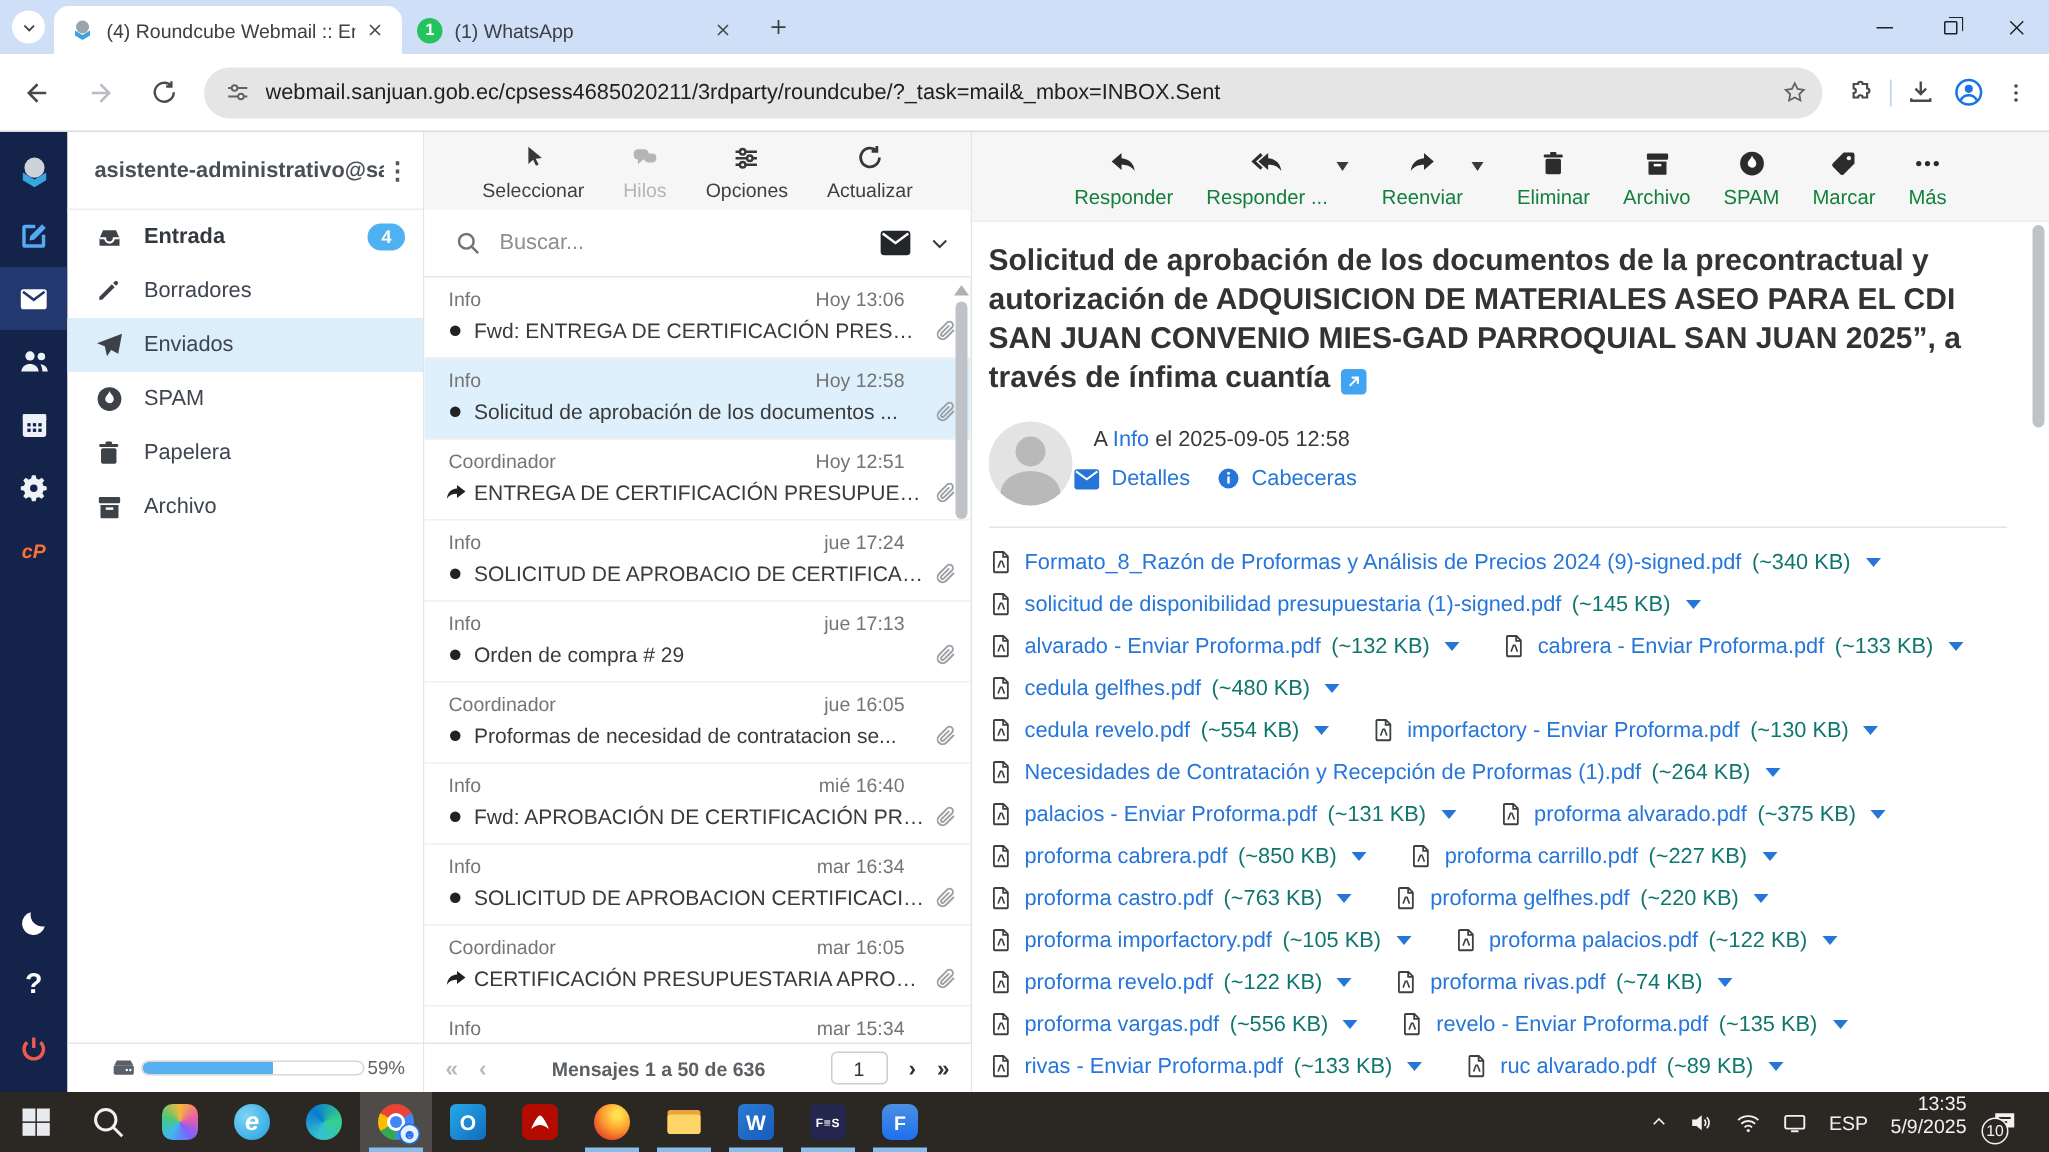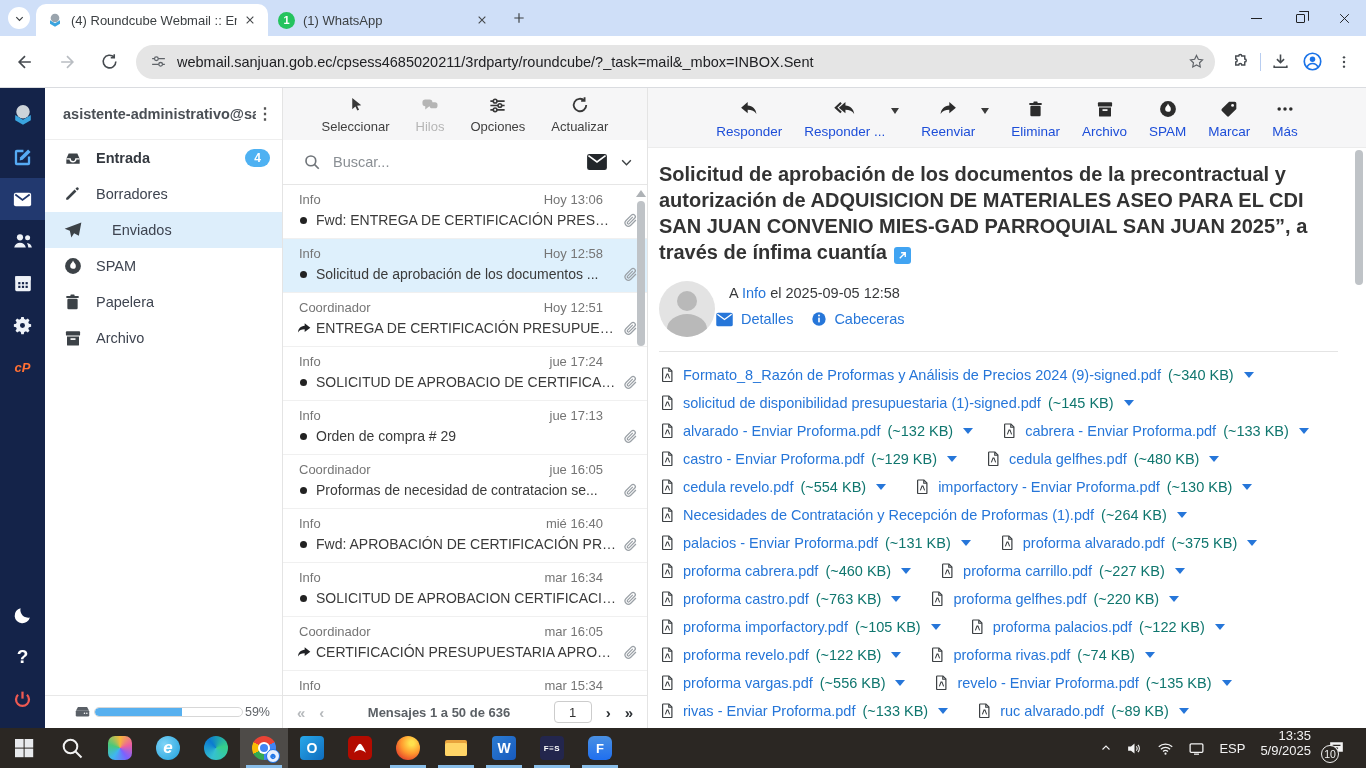--- a/index.html
+++ b/index.html
@@ -43,21 +43,21 @@
   .ritem.red { color:#ee5a52; }
   .rspacer { flex:1; }
   .ritem.help { color:#fff; font-weight:700; font-size:19px; }
 
   .folders { position:absolute; top:0; bottom:0; left:45px; width:238px; background:#fff; border-right:1px solid #e4e4e4; }
   .account { height:52px; display:flex; align-items:center; padding:0 8px 0 18px; border-bottom:1px solid #eee; }
   .accname { flex:1; font-size:14.5px; font-weight:700; color:#4a4f55; white-space:nowrap; overflow:hidden; }
   .kebab { color:#555; font-size:16px; letter-spacing:0; width:18px; text-align:center; font-weight:700; }
   .folder { height:36px; display:flex; align-items:center; padding:0 12px 0 18px; color:#3e4450; font-size:14.5px; cursor:pointer; }
   .folder .ficon { width:20px; height:20px; margin-right:13px; color:#3c4247; flex:0 0 20px; }
-  .folder.selected { background:#ddeefb;gap:16px; }
+  .folder.selected { background:#ddeefb; }
   .folder.bold { font-weight:700; color:#33383f; }
   .fbadge { margin-left:auto; background:#4eb1f2; color:#fff; font-size:12px; font-weight:700; border-radius:9px; padding:2px 9px; }
   .quota { position:absolute; bottom:0; left:0; right:0; height:33px; border-top:1px solid #e8e8e8; display:flex; align-items:center; padding:0 12px 0 28px; gap:2px; }
   .qbar { flex:1; height:10px; border:1px solid #d7d7d7; border-radius:6px; background:#fff; overflow:hidden; }
   .qfill { height:100%; background:#57b0ef; border-radius:6px 0 0 6px; }
   .qpct { font-size:12.5px; color:#5f6368; }
 
   
   .listcol { position:absolute; top:0; bottom:0; left:283px; width:365px; border-right:1px solid #e4e4e4; background:#fff; }
   .ltoolbar { height:52px; background:#f6f6f7; display:flex; align-items:flex-start; justify-content:center; gap:26px; padding-top:5px; }
@@ -90,21 +90,21 @@
   .pnav { font-size:15px; font-weight:700; color:#2f3337; }
   .pnav.disabled { color:#b7babd; }
   .plabel { flex:1; text-align:center; font-size:13px; font-weight:700; color:#5b6065; }
   .pinput { width:38px; height:22px; border:1px solid #ccc; border-radius:4px; text-align:center; font-size:13px; color:#333; font-family:inherit; }
 
   
   .viewcol { position:absolute; top:0; bottom:0; left:648px; right:0; background:#fff; }
   .vtoolbar { height:60px; background:#f6f6f7; border-bottom:1px solid #ececec; display:flex; align-items:flex-start; justify-content:center; gap:22px; padding-top:8px; }
   .vbtn { display:flex; flex-direction:column; align-items:center; gap:3px; color:#2c2c2c; cursor:pointer; position:relative; }
   .vbtn .ticon { height:25px; display:flex; align-items:center; }
-  .vbtn .tlabel { font-size:13.5px; color:#1d4ed8; }
+  .vbtn .tlabel { font-size:13.5px; color:#15803d; }
   .vcaret { position:absolute; right:-14px; top:12px; width:0; height:0; border-left:4.5px solid transparent; border-right:4.5px solid transparent; border-top:6px solid #3a3a3a; }
   .vcontent { position:absolute; top:61px; left:11px; right:28px; bottom:0; overflow:hidden; }
   .subject { font-size:20px; line-height:26px; font-weight:700; color:#333; max-width:700px; margin-top:12px; }
   .extlink { display:inline-flex; width:17px; height:17px; background:#41a4f2; border-radius:3px; color:#fff; align-items:center; justify-content:center; margin-left:7px; vertical-align:-2px; }
   .meta { display:flex; margin-top:16px; }
   .avatar { width:56px; height:56px; border-radius:50%; background:#e3e3e3; overflow:hidden; position:relative; flex:0 0 56px; }
   .avatar:before { content:""; position:absolute; left:18px; top:10px; width:20px; height:20px; border-radius:50%; background:#b9b9b9; }
   .avatar:after { content:""; position:absolute; left:8px; top:33px; width:40px; height:30px; border-radius:50% 50% 0 0; background:#b9b9b9; }
   .metatxt { margin:4px 0 0 14px; font-size:14.5px; color:#38393b; }
   .blue { color:#2676d9; text-decoration:none; cursor:pointer; }
@@ -822,32 +822,20 @@
             </div>
             <div class="attrow">
               <span class="att">
       <span class="docicon">
                   <svg width="17" height="19" viewBox="0 0 24 24">
                     <path d="M6 2.8h8l4.2 4.2V21a.9.9 0 0 1-.9.9H6a.9.9 0 0 1-.9-.9V3.7a.9.9 0 0 1 .9-.9z" fill="none" stroke="currentColor" stroke-width="1.7"></path>
                     <path d="M13.8 3v4.4h4.4" fill="none" stroke="currentColor" stroke-width="1.7"></path>
                     <path d="M9 17.5l2.3-6h1.4l2.3 6" fill="none" stroke="currentColor" stroke-width="1.5"></path>
                   </svg>
                 </span>
-      <span class="attname">castro - Enviar Proforma.pdf</span>
-      <span class="attsize">(~129 KB)</span>
-      <span class="attcaret"></span>
-    </span>
-              <span class="att">
-      <span class="docicon">
-                  <svg width="17" height="19" viewBox="0 0 24 24">
-                    <path d="M6 2.8h8l4.2 4.2V21a.9.9 0 0 1-.9.9H6a.9.9 0 0 1-.9-.9V3.7a.9.9 0 0 1 .9-.9z" fill="none" stroke="currentColor" stroke-width="1.7"></path>
-                    <path d="M13.8 3v4.4h4.4" fill="none" stroke="currentColor" stroke-width="1.7"></path>
-                    <path d="M9 17.5l2.3-6h1.4l2.3 6" fill="none" stroke="currentColor" stroke-width="1.5"></path>
-                  </svg>
-                </span>
       <span class="attname">cedula gelfhes.pdf</span>
       <span class="attsize">(~480 KB)</span>
       <span class="attcaret"></span>
     </span>
             </div>
             <div class="attrow">
               <span class="att">
       <span class="docicon">
                   <svg width="17" height="19" viewBox="0 0 24 24">
                     <path d="M6 2.8h8l4.2 4.2V21a.9.9 0 0 1-.9.9H6a.9.9 0 0 1-.9-.9V3.7a.9.9 0 0 1 .9-.9z" fill="none" stroke="currentColor" stroke-width="1.7"></path>
@@ -915,21 +903,21 @@
             <div class="attrow">
               <span class="att">
       <span class="docicon">
                   <svg width="17" height="19" viewBox="0 0 24 24">
                     <path d="M6 2.8h8l4.2 4.2V21a.9.9 0 0 1-.9.9H6a.9.9 0 0 1-.9-.9V3.7a.9.9 0 0 1 .9-.9z" fill="none" stroke="currentColor" stroke-width="1.7"></path>
                     <path d="M13.8 3v4.4h4.4" fill="none" stroke="currentColor" stroke-width="1.7"></path>
                     <path d="M9 17.5l2.3-6h1.4l2.3 6" fill="none" stroke="currentColor" stroke-width="1.5"></path>
                   </svg>
                 </span>
       <span class="attname">proforma cabrera.pdf</span>
-      <span class="attsize">(~460 KB)</span>
+      <span class="attsize">(~850 KB)</span>
       <span class="attcaret"></span>
     </span>
               <span class="att">
       <span class="docicon">
                   <svg width="17" height="19" viewBox="0 0 24 24">
                     <path d="M6 2.8h8l4.2 4.2V21a.9.9 0 0 1-.9.9H6a.9.9 0 0 1-.9-.9V3.7a.9.9 0 0 1 .9-.9z" fill="none" stroke="currentColor" stroke-width="1.7"></path>
                     <path d="M13.8 3v4.4h4.4" fill="none" stroke="currentColor" stroke-width="1.7"></path>
                     <path d="M9 17.5l2.3-6h1.4l2.3 6" fill="none" stroke="currentColor" stroke-width="1.5"></path>
                   </svg>
                 </span>

